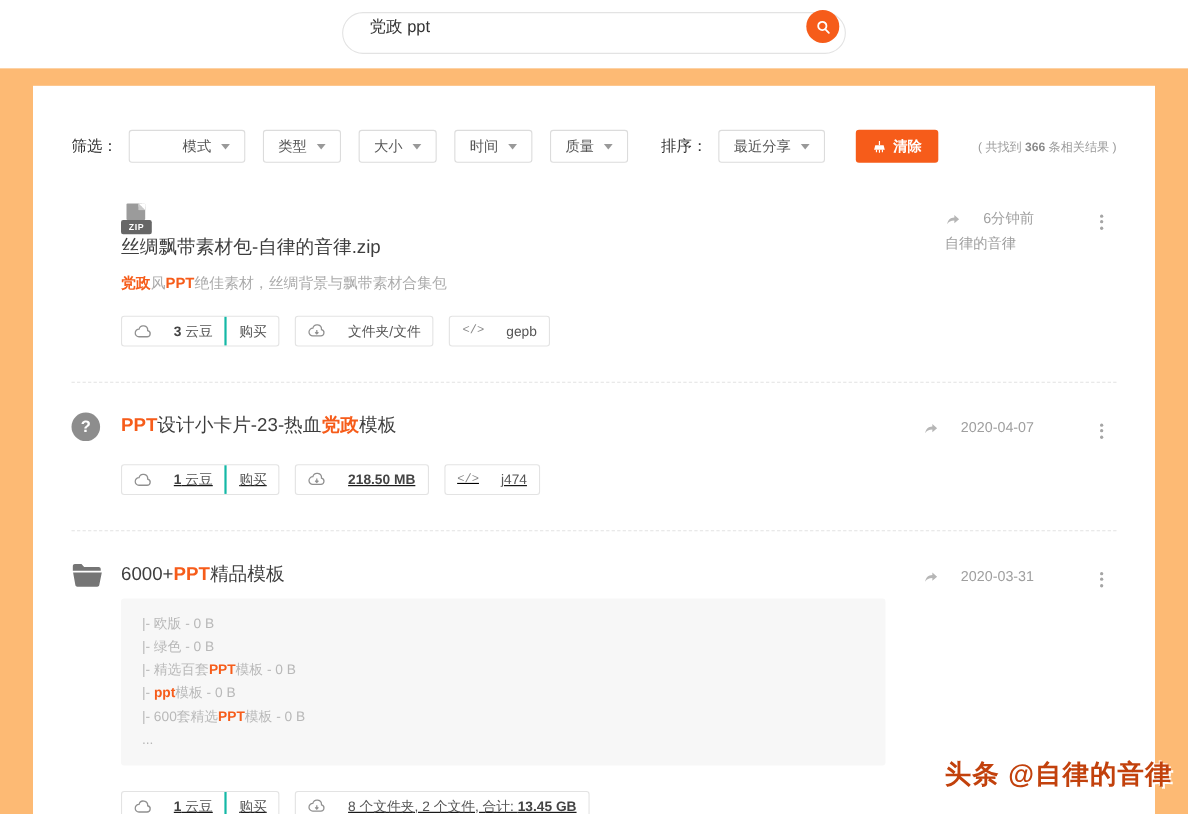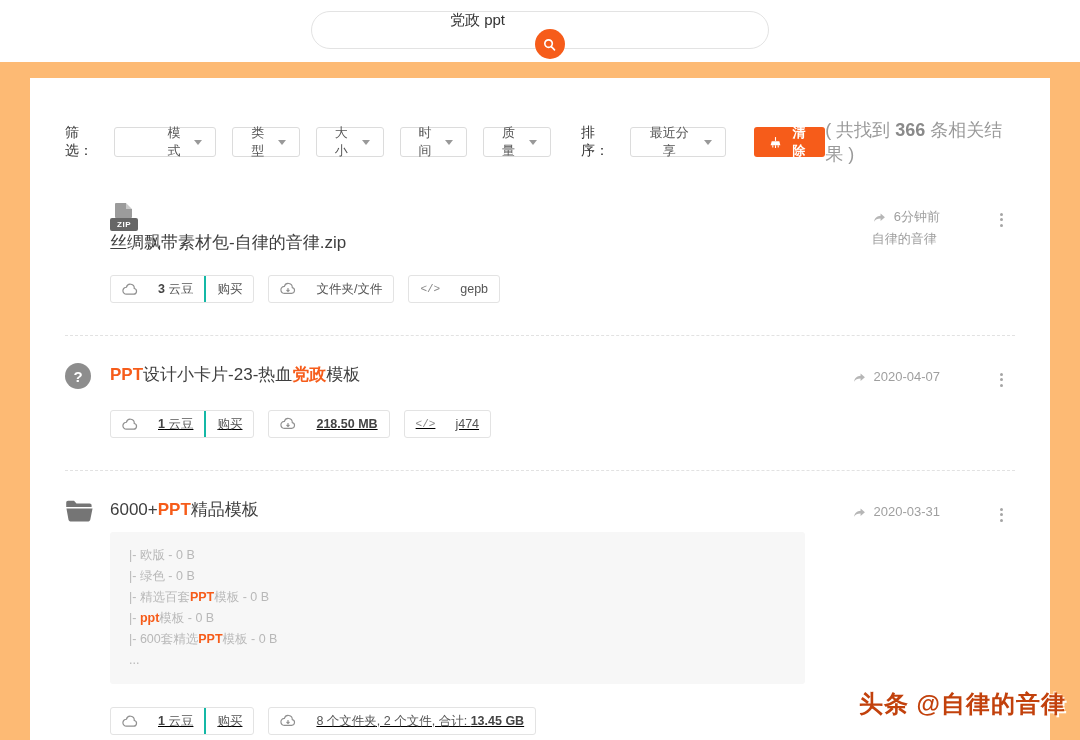--- a/index.html
+++ b/index.html
@@ -3,21 +3,21 @@
 <meta charset="utf-8">
 <style>
   * { margin:0; padding:0; box-sizing:border-box; }
   html,body { width:1080px; height:740px; overflow:hidden;
     font-family:"Liberation Sans","DejaVu Sans",sans-serif; background:#fff; }
 
   
   .header { height:62px; background:#fff; position:relative; }
   .search-box { width:458px; height:38px; margin:0 auto; position:relative; top:11px;
     border:1px solid #e3e3e3; border-radius:20px; display:flex; align-items:center;
-    padding:0 5px 12px 24px; background:#fff;flex-direction:column; }
+    padding:0 5px 12px 24px; background:#fff; }
   .search-box input { border:none; outline:none; flex:1; font-size:15px; color:#333;
     font-family:inherit; background:transparent; }
   .search-btn { width:30px; height:30px; border-radius:50%; background:var(--accent);
     border:none; display:flex; align-items:center; justify-content:center; cursor:pointer; flex:0 0 auto; }
 
   
   .main { background:#fdba74; height:678px; padding:16px 30px 0 30px; }
   .card { background:#fff; height:662px; padding:40px 35px 0 35px; position:relative; }
 
   
@@ -26,41 +26,41 @@
     border-radius:3px; background:#fff; color:#555; font-size:13px; font-family:inherit;
     display:inline-flex; align-items:center; gap:9px; cursor:pointer; }
   .fbtn:first-of-type { margin-left:10px;padding-left:48px; }
   .caret { width:0; height:0; border-left:4px solid transparent; border-right:4px solid transparent;
     border-top:5px solid #999; display:inline-block; }
   .sort-label { margin-left:30px; }
   .sort-btn { margin-left:10px; min-width:96px; justify-content:space-between; }
   .clear-btn { margin-left:28px; height:30px; padding:12px 15px; background:var(--accent);
     color:#fff; border:none; border-radius:3px; font-size:13px; font-weight:700;
     font-family:inherit; display:inline-flex; align-items:center; gap:6px; cursor:pointer; }
-  .count { margin-left:auto; color:#9a9a9a; font-size:18px; }
+  .count { margin-left:auto; color:#9a9a9a; font-size:11px; }
   .count .b { font-weight:700; color:#8a8a8a; }
 
   
   .result { position:relative; padding-left:45px; padding-right:175px; }
   .r1 { margin-top:37px; } .r2 { margin-top:27px; } .r3 { margin-top:27px; }
   .r-icon { position:absolute; left:0; top:0; }
   .r-title { font-size:17px; color:#3e3e3e; line-height:24px; cursor:pointer; }
   .r-title .hl { color:var(--accent); font-weight:700; }
   .r-desc { margin-top:11px; font-size:13.5px; color:#ababab; line-height:19px; }
   .r-desc .hl { color:var(--accent); font-weight:700; }
   .r-tags { margin-top:20px; display:flex; align-items:center; gap:14px; }
   .r2 .r-tags, .r3 .r-tags { margin-top:23px;text-decoration:underline; }
   .pill { display:inline-flex; align-items:stretch; height:28px; border:1px solid #e3e3e3;
     border-radius:3px; font-size:12.5px; color:#555; background:#fff; }
   .seg { display:flex; align-items:center; gap:20px; padding:0 11px; }
   .seg + .seg { border-left:2px solid #14b8a6; cursor:pointer; }
   .pill .b { font-weight:700; color:#444; }
   .code-glyph { color:#888; font-size:11px; font-family:"Liberation Mono","DejaVu Sans Mono",monospace; }
   .meta { position:absolute; top:3px; right:75px; font-size:13px; color:#9f9f9f; line-height:22px; }
-  .meta-time { display:flex; align-items:center; gap:7px; }
+  .meta-time { display:flex; align-items:center; gap:20px; }
   .kebab { position:absolute; top:5px; right:6px; padding:2px 6px; cursor:pointer; background:none; border:none; }
   .kebab i { display:block; width:3px; height:3px; border-radius:50%; background:#a5a5a5; margin:2.5px auto; }
   .divider { border-top:1px dashed #e2e2e2; margin-top:32px; }
 
   
   .filebox { margin-top:10px; background:#f7f7f7; border-radius:3px; width:695px; max-width:100%;
     padding:13px 19px; font-size:12.5px; color:#b8b8b8; line-height:21px; }
   .filebox .hl { color:var(--accent); font-weight:700; }
 
   
@@ -138,20 +138,21 @@
       </button>
       <span class="count"><span>( 共找到 </span><span class="b">366</span><span> 条相关结果 )</span></span>
     </div>
 
     <div class="result r1">
       <div class="r-icon zip-icon">
         <div class="zip-page"></div>
         <div class="zip-badge">ZIP</div>
       </div>
       <div class="r-title"><span>丝绸飘带素材包-自律的音律.zip</span></div>
+      <div class="r-desc"><span class="hl">党政</span><span>风</span><span class="hl">PPT</span><span>绝佳素材，丝绸背景与飘带素材合集包</span></div>
       <div class="r-tags">
         <div class="pill">
           <span class="seg">
             <span style="display:flex;">
               <svg width="16" height="13" viewBox="0 0 24 18" fill="none" stroke="#909090" stroke-width="1.8">
                 <path d="M6.5 16h11a4.3 4.3 0 0 0 .9-8.5A6 6 0 0 0 6.6 5.6 5.2 5.2 0 0 0 6.5 16z"></path>
               </svg>
             </span>
             <span><span class="b">3</span><span> 云豆</span></span>
           </span>

